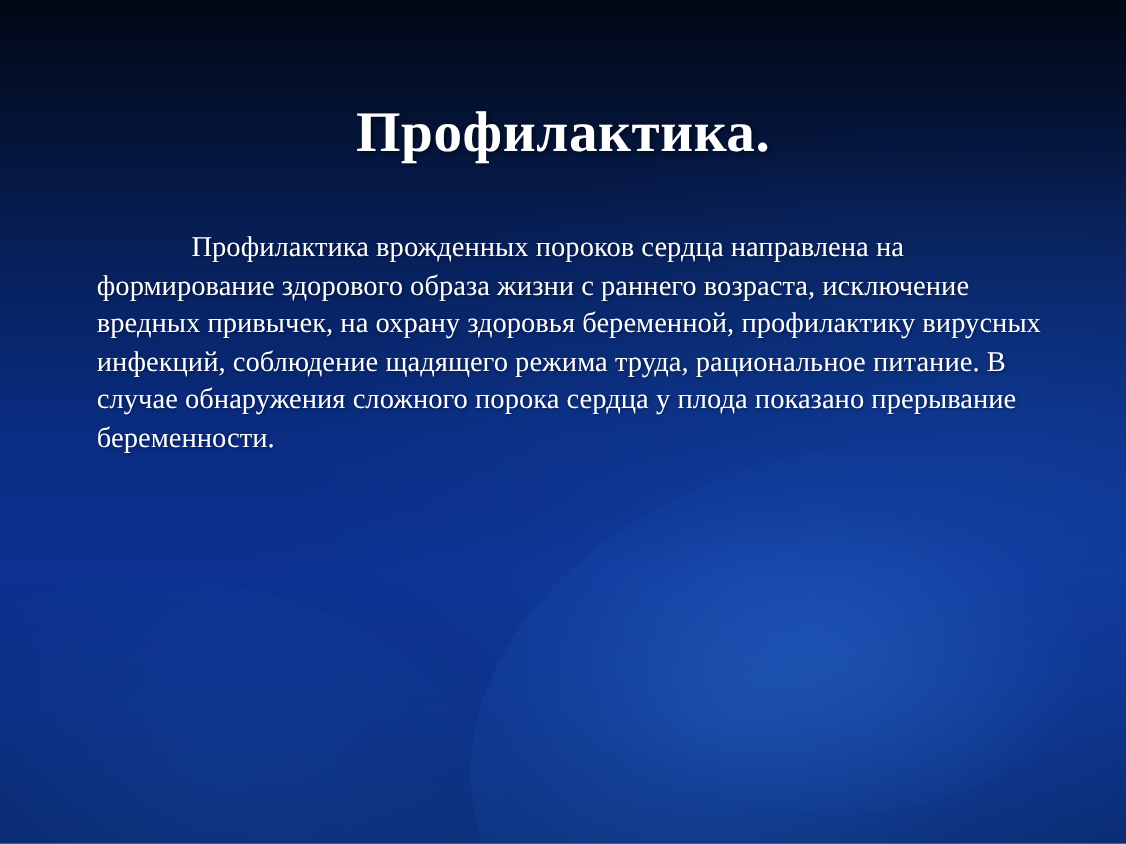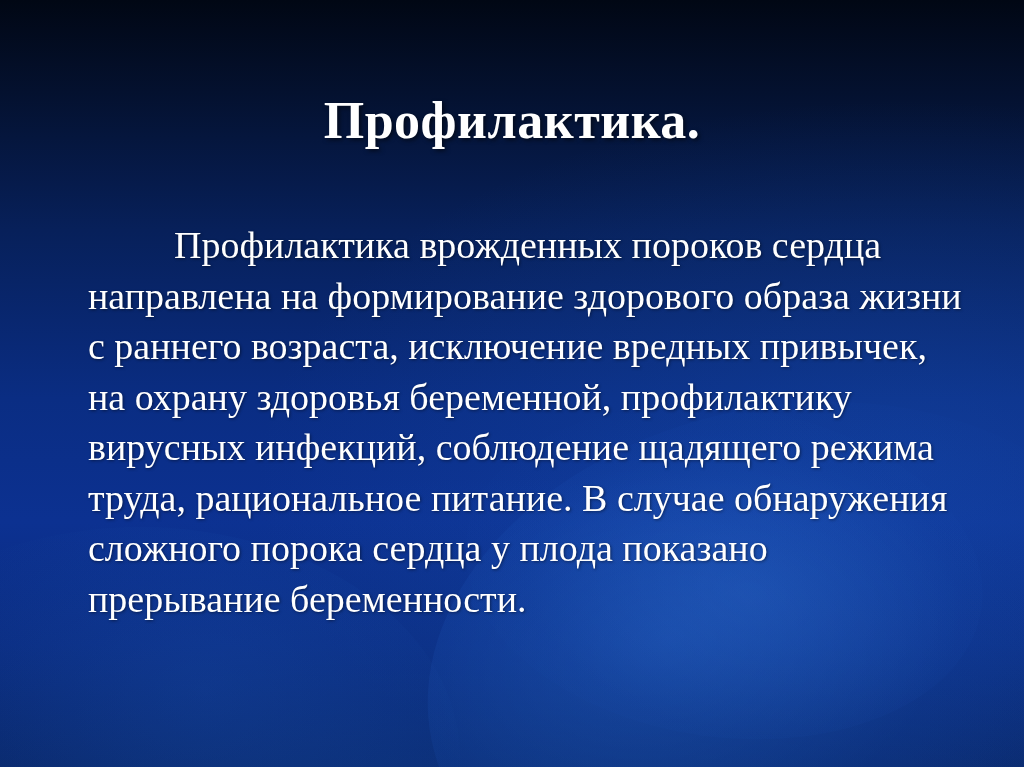--- a/index.html
+++ b/index.html
@@ -65,21 +65,21 @@
     text-shadow: 2px 2px 4px rgba(0,0,0,0.55);
     font-family: "Liberation Serif", serif;
   }
 
   .slide-body {
     position: absolute;
     left: 88px;
     right: 56px;
     top: 182px;
     color: #ffffff;
-    font-size: 38px;
+    font-size: 26px;
     line-height: 1.33;
     text-indent: 86px;
     text-align: left;
     text-shadow: 1px 1px 3px rgba(0,0,0,0.45);
     font-family: "Liberation Serif", serif;
   }
 </style>
 </head>
 <body>
 

